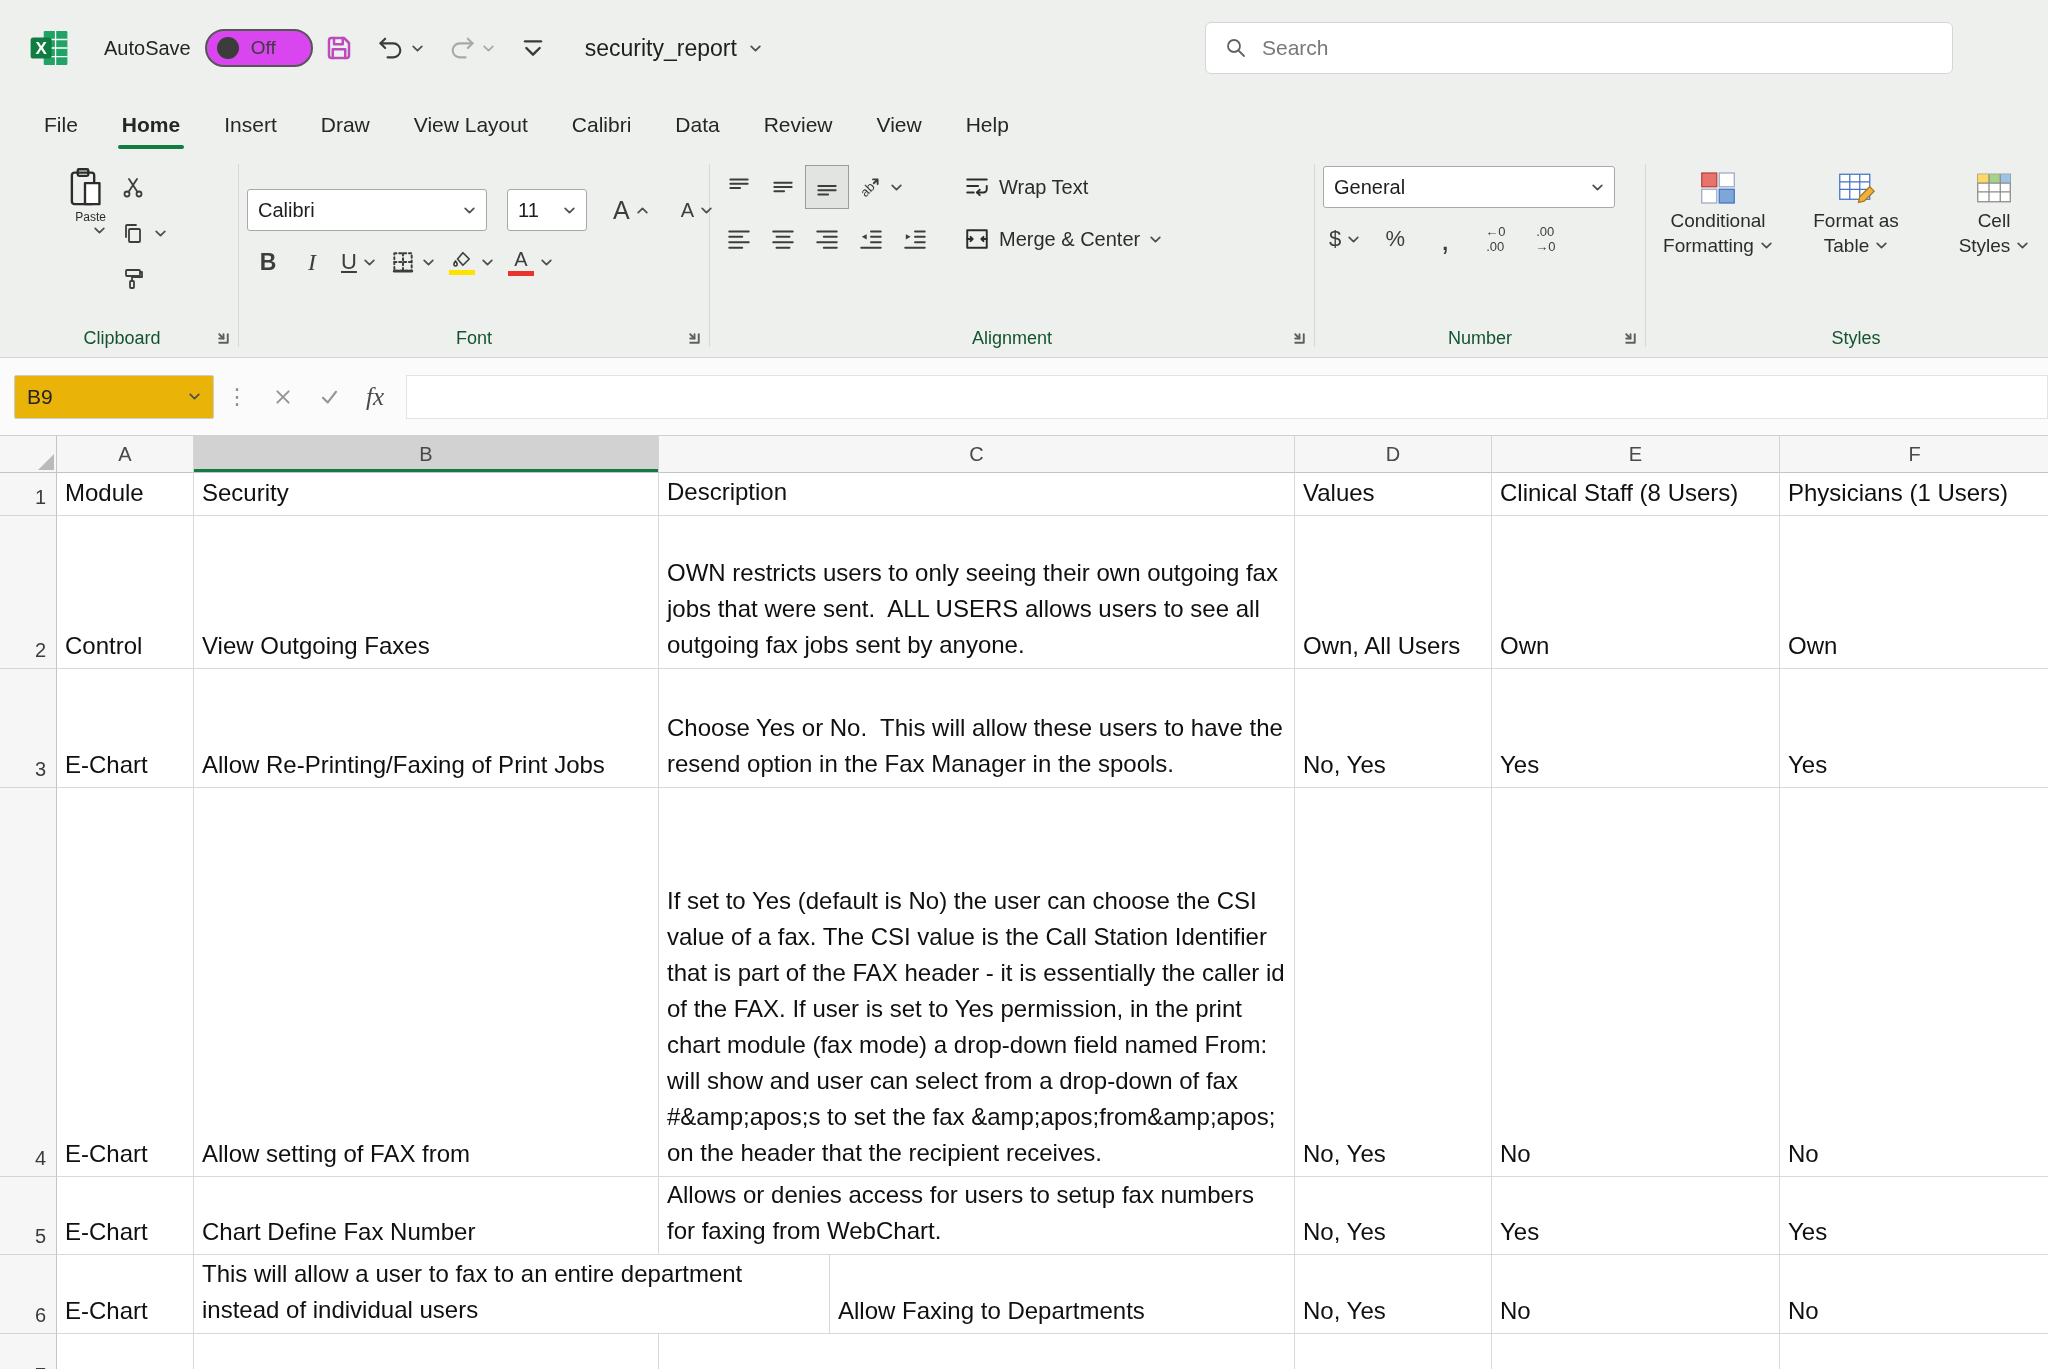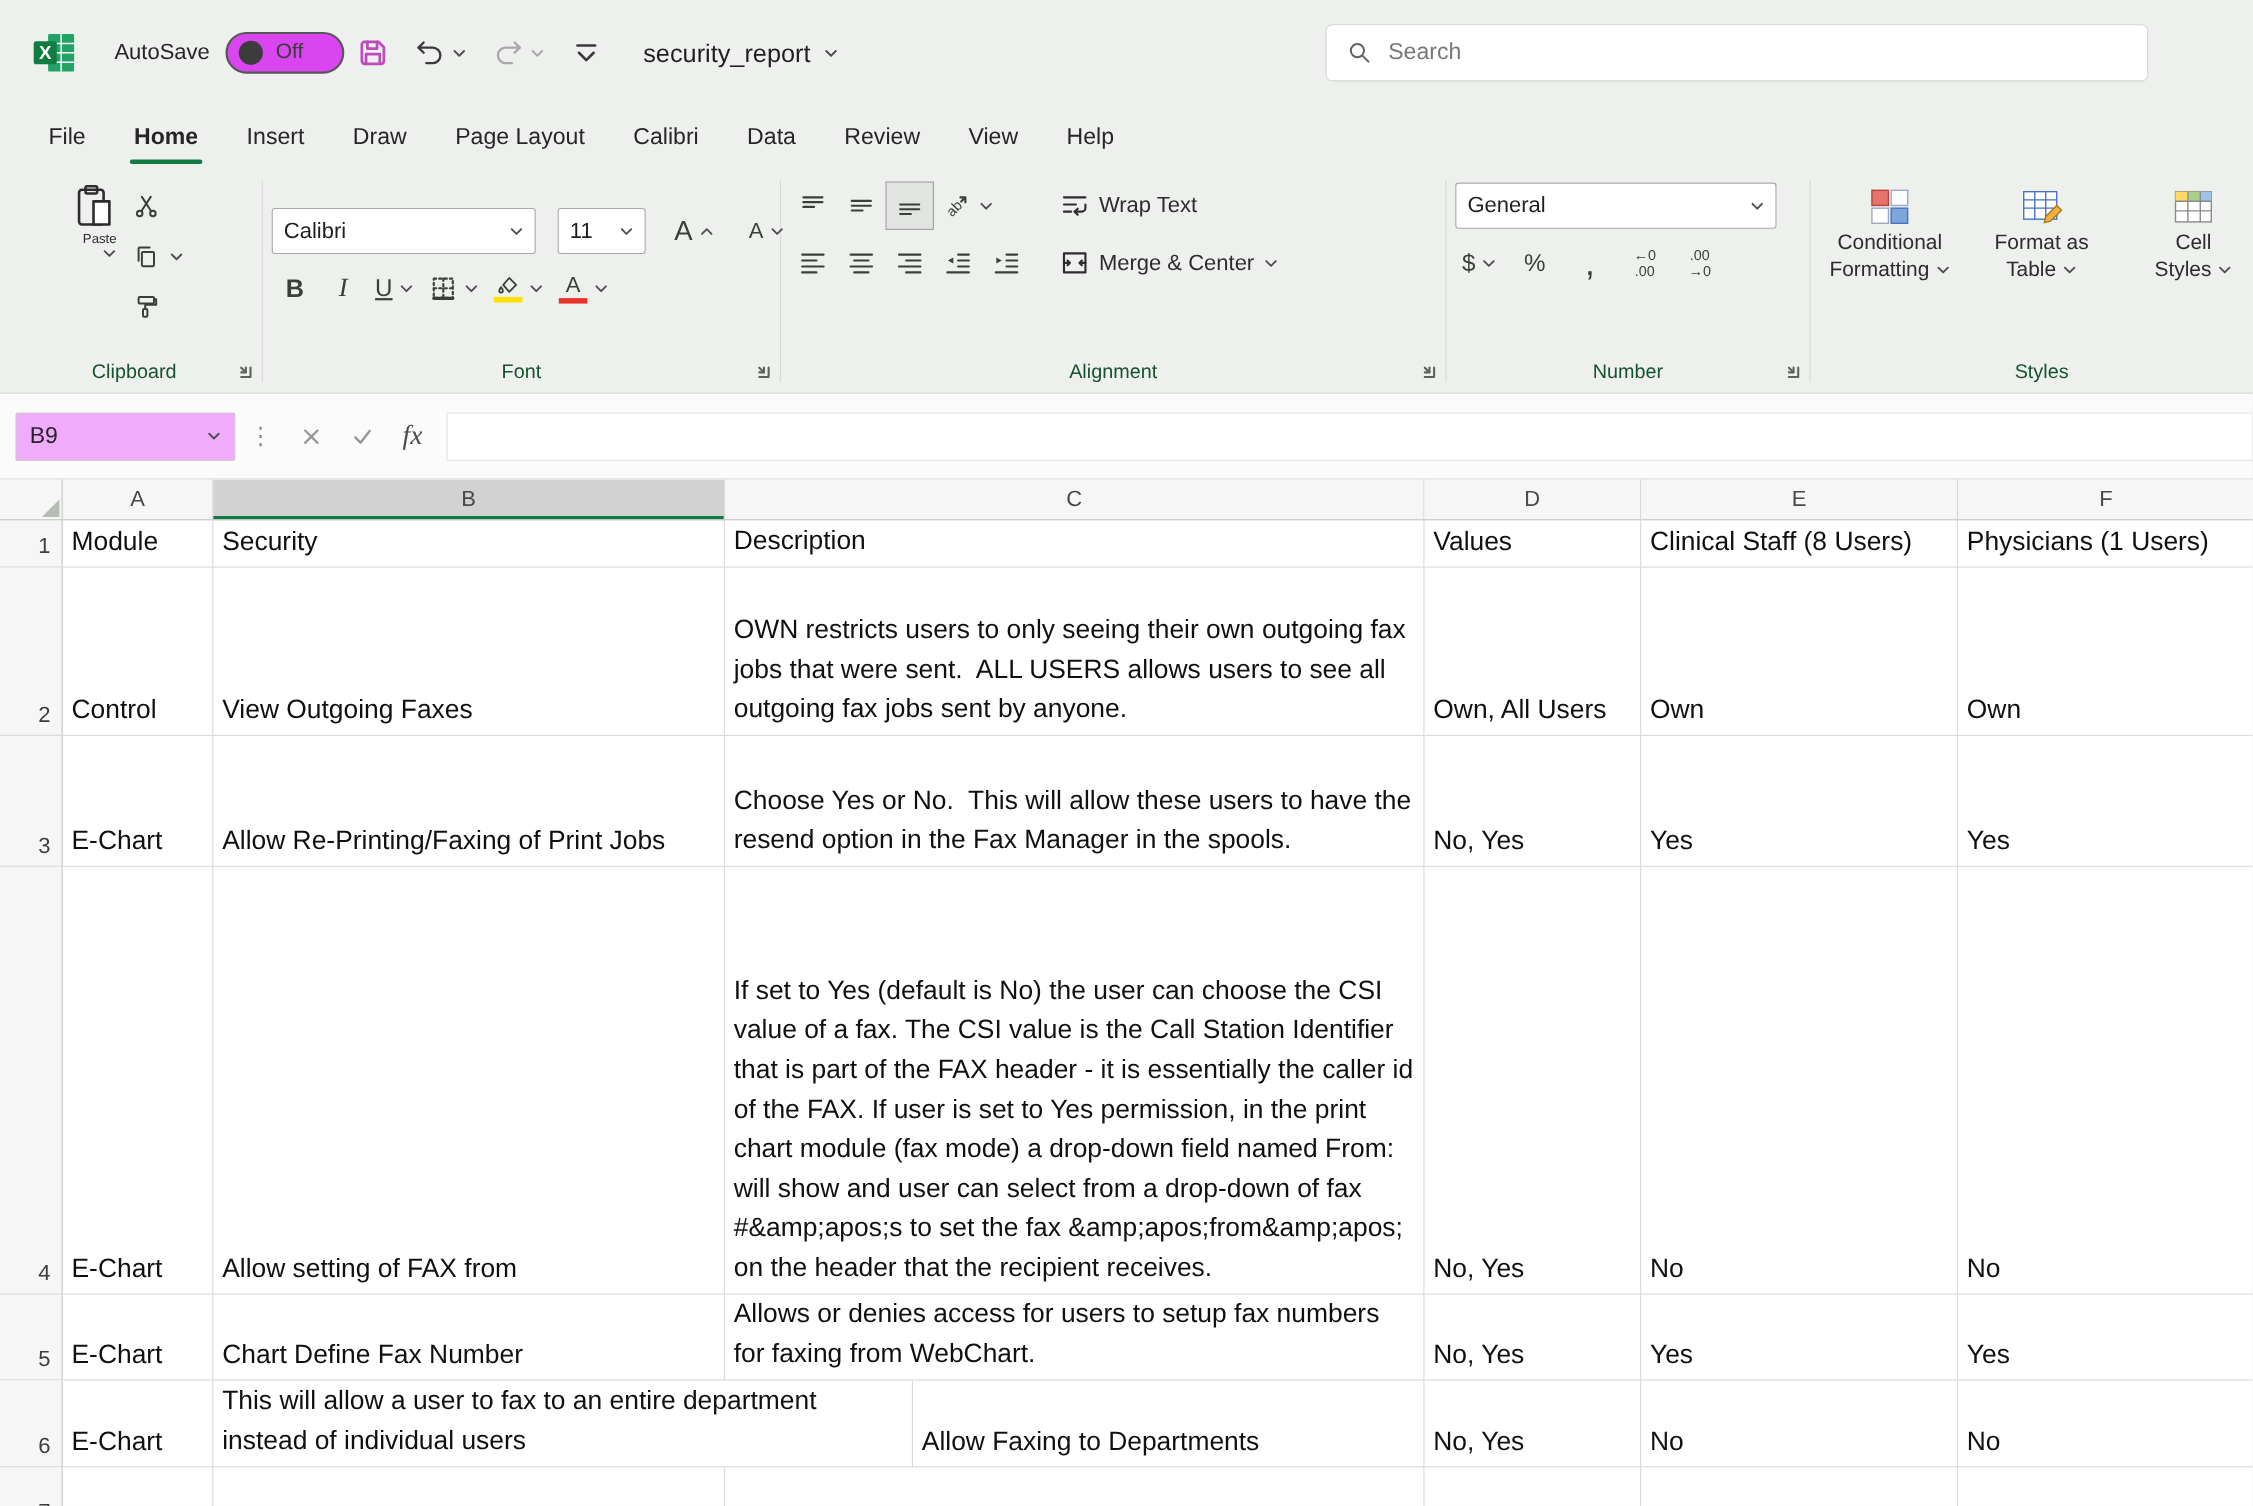--- a/index.html
+++ b/index.html
@@ -71,21 +71,21 @@
 .g-num{width:330px;}
 .numrow2{display:flex;align-items:center;gap:8px;}
 .sym{font-size:22px;}
 .comma-glyph{font-size:32px;line-height:20px;}
 .g-styles{flex:1;}
 .bigbtn{display:flex;flex-direction:column;align-items:center;gap:0;width:128px;font-size:19px;line-height:25px;color:#2c2c2c;padding-top:2px;}
 .bigbtn .l2{display:flex;align-items:center;gap:6px;}
 
 
 .fbar{height:78px;flex:none;display:flex;align-items:center;background:#fafbfa;border-bottom:1px solid #cfd1cf;padding-left:14px;}
-.namebox{width:200px;height:44px;background:#f0abfc;border:1px solid #cdcdcd;border-radius:2px;display:flex;
+.namebox{width:200px;height:44px;background:#eab308;border:1px solid #cdcdcd;border-radius:2px;display:flex;
   align-items:center;justify-content:space-between;padding:0 12px;font-size:21px;}
 .fb-dots{padding:0 12px;color:#8e8e8e;font-size:22px;}
 .fb-btn{width:46px;height:44px;display:flex;align-items:center;justify-content:center;color:#969696;}
 .fx{font-family:"Liberation Serif","DejaVu Serif",serif;font-style:italic;font-size:25px;color:#4a4a4a;}
 .finput{flex:1;height:44px;background:#fff;border:1px solid #e3e3e3;margin-left:8px;font-size:21px;padding:0 10px;display:flex;align-items:center;}
 
 
 .sheet{flex:1;background:#fff;overflow:hidden;font-size:24px;}
 .chrow{display:flex;height:37px;}
 .hcell{flex:none;display:flex;align-items:center;justify-content:center;background:#f5f6f5;
@@ -165,21 +165,21 @@
         </svg>
       <input placeholder="Search" style="">
     </div>
   </header>
 
   <nav class="tabbar">
     <div class="tab">File</div>
     <div class="tab active">Home</div>
     <div class="tab">Insert</div>
     <div class="tab">Draw</div>
-    <div class="tab">Page Layout</div>
+    <div class="tab">View Layout</div>
     <div class="tab">Calibri</div>
     <div class="tab">Data</div>
     <div class="tab">Review</div>
     <div class="tab">View</div>
     <div class="tab">Help</div>
   </nav>
 
   <div class="ribbon">
 
     <section class="rgroup g-clip">

